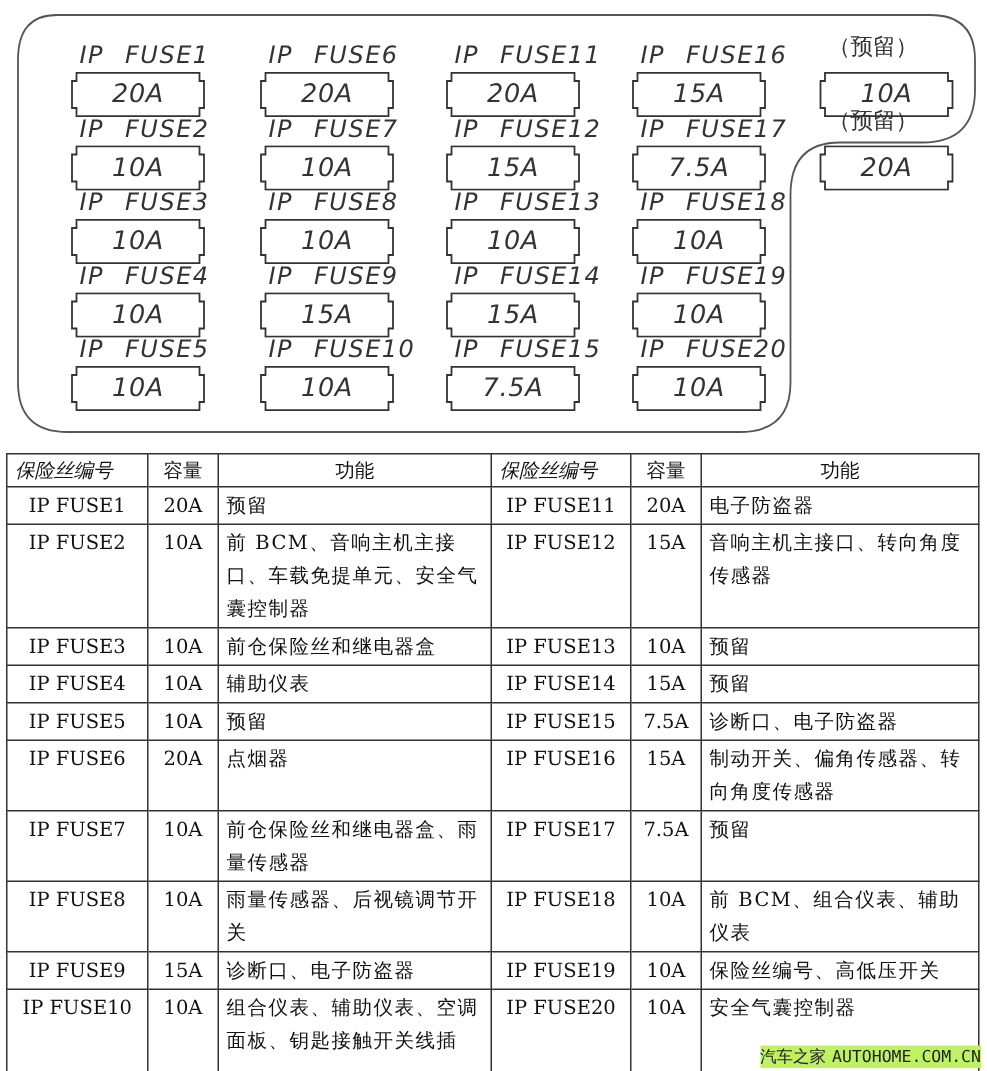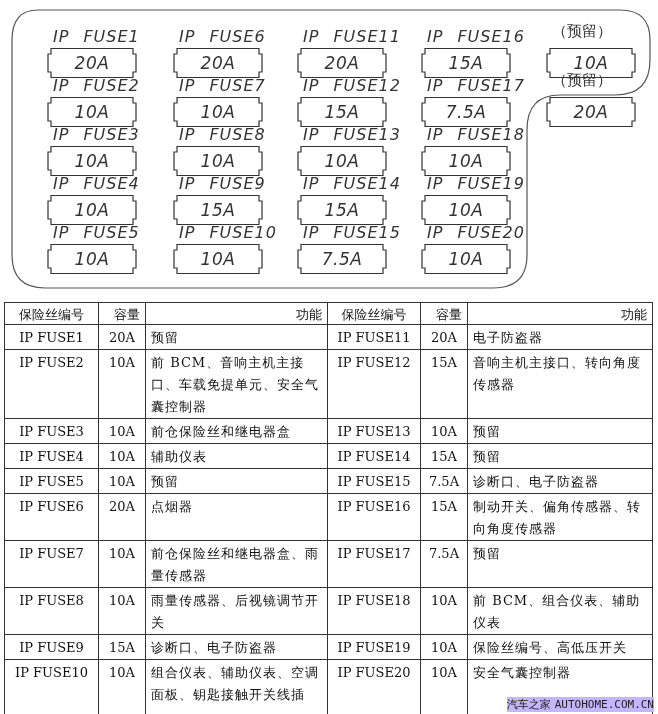--- a/index.html
+++ b/index.html
@@ -6,25 +6,25 @@
   body { width: 658px; height: 714px; position: relative; overflow: hidden; font-family: "DejaVu Sans", sans-serif; color: #222; }
   #diagram { position: absolute; left: 0; top: 0; width: 658px; height: 296px; }
   .fuse { position: absolute; width: 90px; height: 30px; }
   .fuse svg { position: absolute; left: 0; top: 0; }
   .fuse .val { position: absolute; left: 0; top: 0; width: 90px; height: 30px; line-height: 31px; text-align: center; font-size: 17px; font-style: italic; color: #333; letter-spacing: 0.5px; }
   .flabel { position: absolute; font-size: 16px; font-style: italic; color: #333; white-space: nowrap; letter-spacing: 1px; }
   .flabel .ip { margin-right: 14px; }
   .reserve { position: absolute; font-family: "DejaVu Serif", serif; font-size: 15px; color: #333; white-space: nowrap; }
   #table { position: absolute; left: 4px; top: 302px; border-collapse: collapse; font-family: "DejaVu Serif", "Liberation Serif", serif; font-size: 13px; color: #111; table-layout: fixed; }
   #table td, #table th { border: 1px solid #333; padding: 2px 5px 0 5px; vertical-align: top; font-weight: normal; line-height: 22px; }
-  #table th { text-align: right; height: 19px; line-height: 19px; }
+  #table th { text-align: center; height: 19px; line-height: 19px; }
   #table td.code, #table td.cap { text-align: center; }
-  #table th.c1, #table th.c4 { text-align: center; }
+  #table th.c1, #table th.c4 { text-align: left; font-style: italic; }
   #table td.func { letter-spacing: 1px; }
-  .watermark { position: absolute; right: 4px; bottom: 2px; font-size: 11px; color: #222; background: #c4b5fd; font-family: "DejaVu Sans Mono", monospace; white-space: nowrap; }
+  .watermark { position: absolute; right: 4px; bottom: 2px; font-size: 11px; color: #222; background: #bef264; font-family: "DejaVu Sans Mono", monospace; white-space: nowrap; }
   .watermark .wm-cn { font-family: "DejaVu Sans", sans-serif; margin-right: 4px; }
 </style>
 </head>
 <body>
 
 <div id="diagram">
   <svg width="658" height="296" style="position:absolute;left:0;top:0">
     <path d="M 38 10 L 620 10 Q 650 10 650 40 L 650 60 Q 650 95 615 95 L 560 95 Q 527 95 527 130 L 527 255 Q 527 288 493 288 L 45 288 Q 12 288 12 255 L 12 40 Q 12 10 38 10 Z" fill="none" stroke="#555" stroke-width="1.2"></path>
   </svg>
   <div id="fuse-layer">

